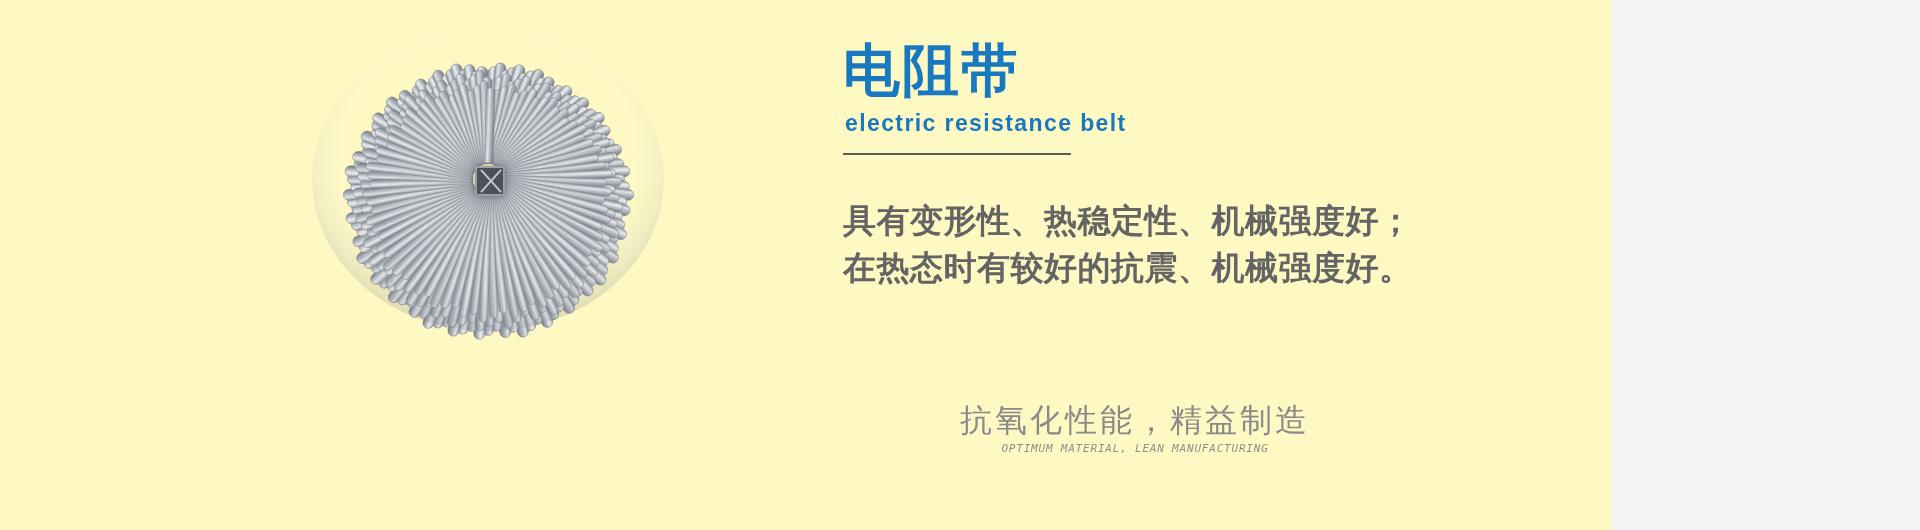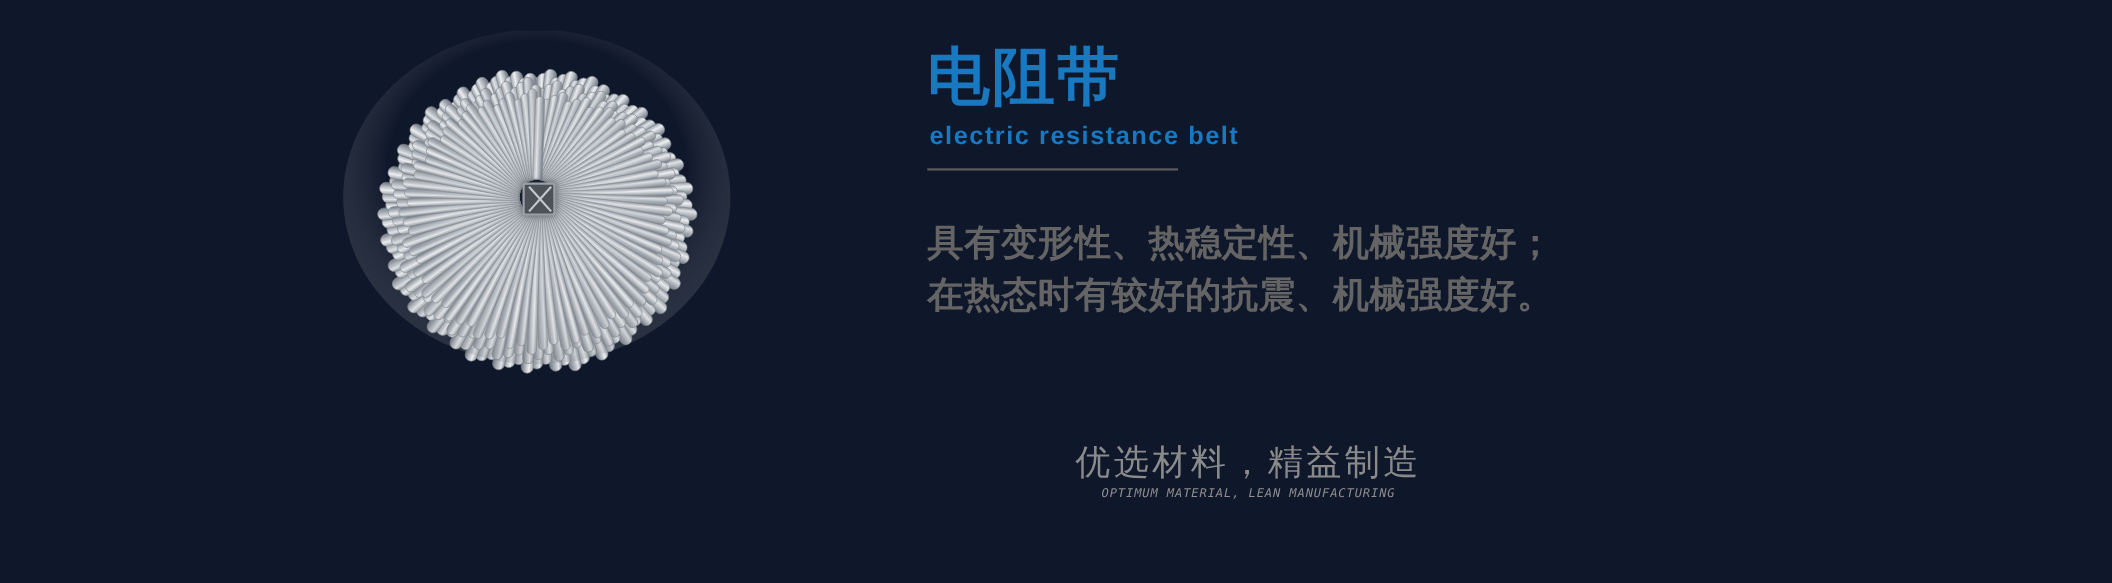--- a/index.html
+++ b/index.html
@@ -3,21 +3,21 @@
 <meta charset="utf-8">
 <title>电阻带 banner</title>
 <style>
   html,body{margin:0;padding:0;}
   body{
     width:1920px;height:530px;
     background:#f4f4f4;
     font-family:"Liberation Sans","DejaVu Sans",sans-serif;
     overflow:hidden;
   }
-  .banner{position:relative;width:1920px;height:530px;background:#0f172a;}
+  .banner{position:relative;width:1612px;height:530px;background:#fef9c3;}
 
   
   .product{
     position:absolute;
     left:305px;top:28px;
     width:360px;height:330px;
   }
   .burst{
     position:absolute;
     left:0;top:0;
@@ -435,17 +435,17 @@
     <h1 class="title">电阻带</h1>
     <div class="subtitle">electric resistance belt</div>
     <div class="rule"></div>
     <div class="body-text">
       <div>具有变形性、热稳定性、机械强度好；</div>
       <div>在热态时有较好的抗震、机械强度好。</div>
     </div>
   </div>
 
   <div class="slogan">
-    <div class="slogan-cn">优选材料，精益制造</div>
+    <div class="slogan-cn">抗氧化性能，精益制造</div>
     <div class="slogan-en">OPTIMUM MATERIAL, LEAN MANUFACTURING</div>
   </div>
 
 </div>
 
 </body></html>

